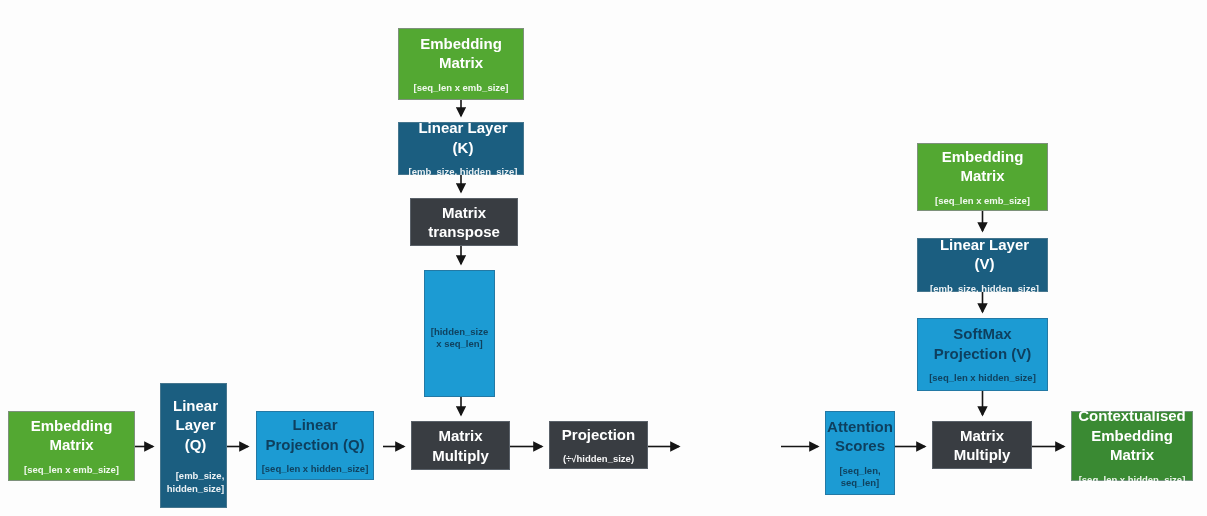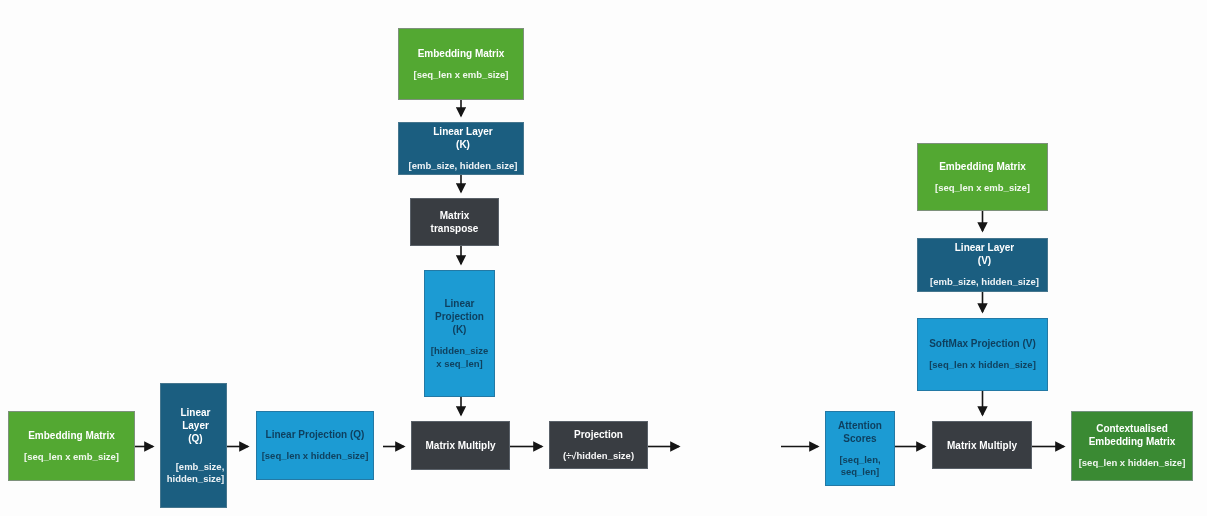--- a/index.html
+++ b/index.html
@@ -21,21 +21,21 @@
     z-index: 2;
     box-sizing: border-box;
     display: flex;
     flex-direction: column;
     align-items: center;
     justify-content: center;
     text-align: center;
     padding: 3px 4px;
     line-height: 1.3;
   }
-  .node .t { display: block; font-size: 10px; font-weight: 600; }
+  .node .t { display: block; font-size: 15px; font-weight: 600; }
   .node .s { display: block; font-size: 9.5px; font-weight: 600; margin-top: 9px; }
   .green      { background: #53a832; border: 1px solid #7d917b; color: #ffffff; }
   .green .s   { color: rgba(255,255,255,0.92); }
   .teal       { background: #1b5e80; border: 1px solid #46768e; color: #ffffff; padding-left: 8px; }
   .teal .s    { color: rgba(255,255,255,0.92); text-align: right; }
   .dark       { background: #393d42; border: 1px solid #5a6169; color: #ffffff; }
   .dark .s    { color: rgba(255,255,255,0.95); }
   .lightblue  { background: #1c9bd3; border: 1px solid #2379a5; color: #0e3f5e; }
   .lightblue .s { color: #10425f; }
   .darkgreen  { background: #3a8a33; border: 1px solid #71917c; color: #ffffff; }
@@ -77,26 +77,25 @@
     <span class="t">Embedding Matrix</span>
     <span class="s">[seq_len x emb_size]</span>
   </div>
 
   <div class="node teal" style="left:398px;top:122px;width:126px;height:53px">
     <span class="t">Linear Layer</span>
     <span class="t">(K)</span>
     <span class="s">[emb_size, hidden_size]</span>
   </div>
 
-  <div class="node dark" style="left:410px;top:198px;width:89px;height:48px">
+  <div class="node dark" style="left:410px;top:198px;width:108px;height:48px">
     <span class="t">Matrix transpose</span>
   </div>
 
   <div class="node lightblue" style="left:424px;top:270px;width:71px;height:127px">
-    <span class="t">Linear Projection (K)</span>
     <span class="s">[hidden_size x seq_len]</span>
   </div>
 
   <div class="node green" style="left:8px;top:411px;width:127px;height:70px">
     <span class="t">Embedding Matrix</span>
     <span class="s">[seq_len x emb_size]</span>
   </div>
 
   <div class="node teal gapped" style="left:160px;top:383px;width:67px;height:125px">
     <span class="t">Linear Layer</span>
@@ -112,21 +111,21 @@
   <div class="node dark" style="left:411px;top:421px;width:99px;height:49px">
     <span class="t">Matrix Multiply</span>
   </div>
 
   <div class="node dark" style="left:549px;top:421px;width:99px;height:48px">
     <span class="t">Projection</span>
     <span class="s">(÷√hidden_size)</span>
   </div>
 
 
-  <div class="node lightblue" style="left:825px;top:411px;width:70px;height:75px">
+  <div class="node lightblue" style="left:825px;top:411px;width:70px;height:84px">
     <span class="t">Attention Scores</span>
     <span class="s">[seq_len, seq_len]</span>
   </div>
 
   <div class="node dark" style="left:932px;top:421px;width:100px;height:48px">
     <span class="t">Matrix Multiply</span>
   </div>
 
   <div class="node darkgreen" style="left:1071px;top:411px;width:122px;height:70px">
     <span class="t">Contextualised Embedding Matrix</span>

